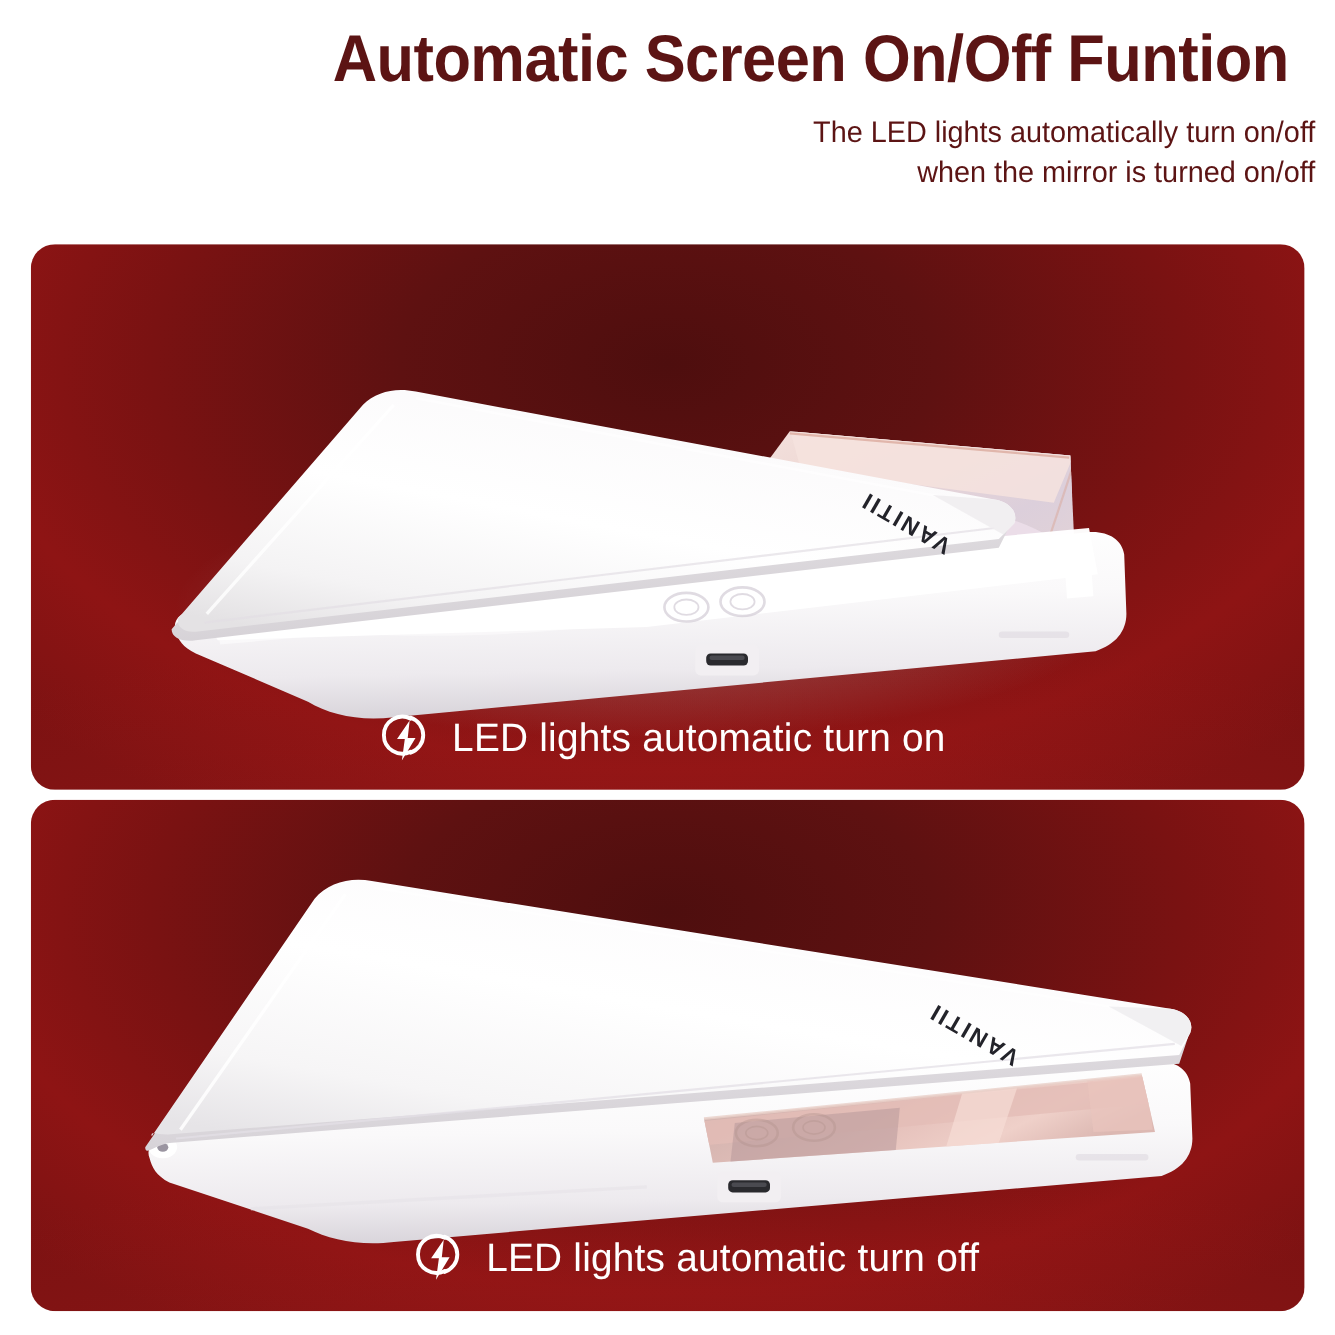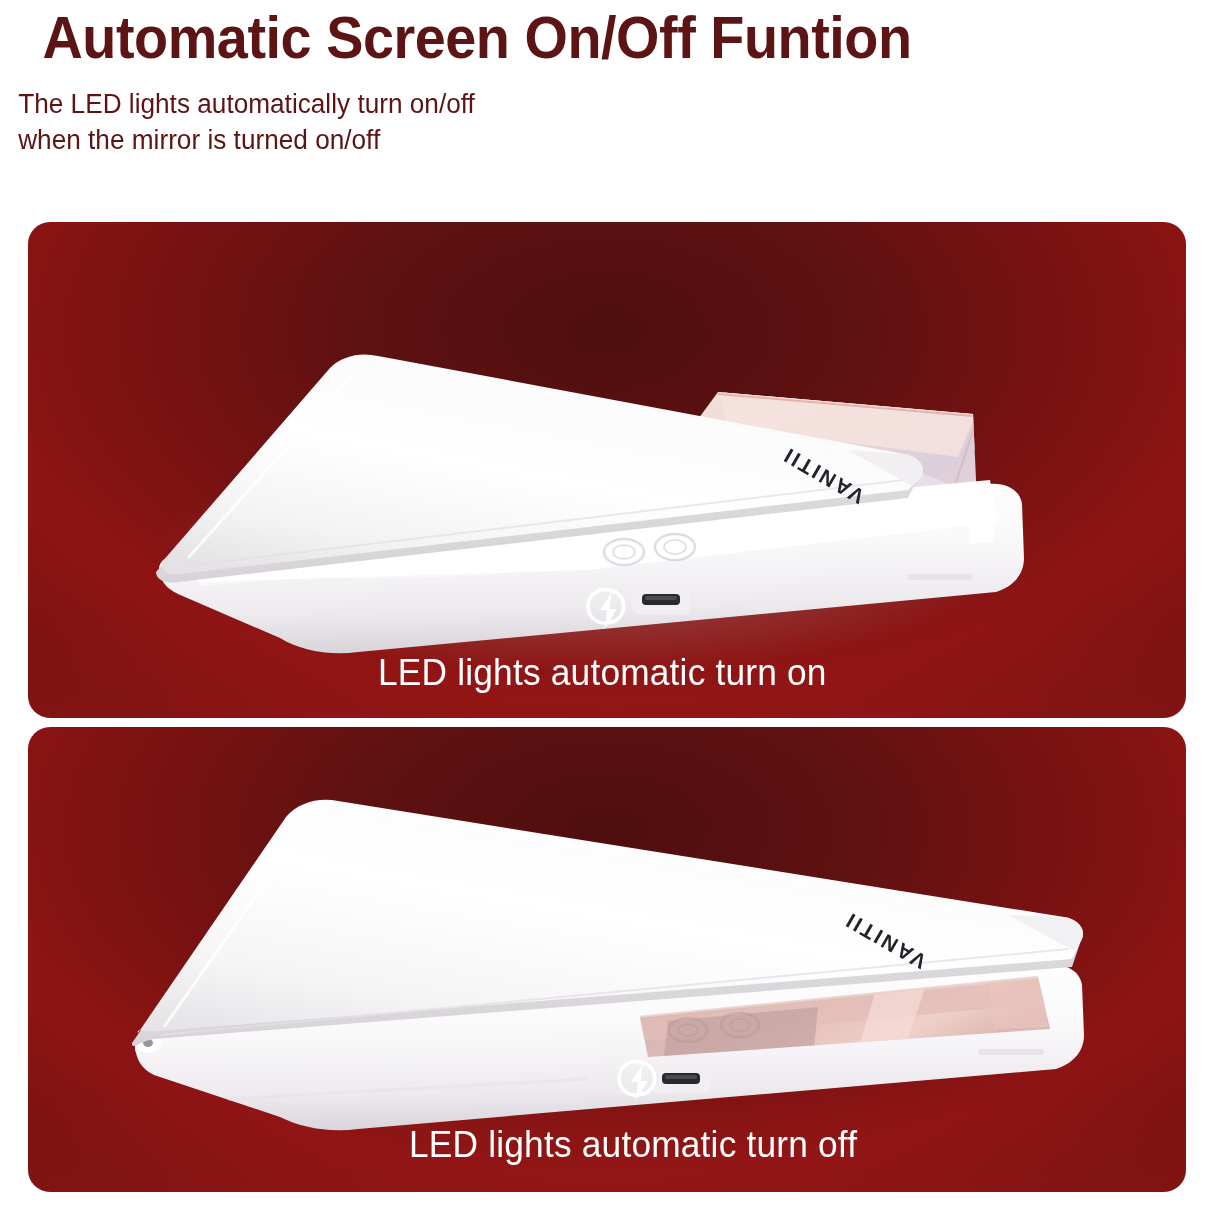--- a/index.html
+++ b/index.html
@@ -11,22 +11,22 @@
     width: 1214px;
     height: 1214px;
     font-family: "Liberation Sans", sans-serif;
     overflow: hidden;
     position: relative;
   }
 
   
   .header {
     width: 100%;
-    text-align: left;
-    padding-top: 6px;
+    text-align: right;
+    padding-top: 22px;
     box-sizing: border-box;
   }
   .title {
     font-family: "Liberation Sans", sans-serif;
     font-size: 60px;
     font-weight: bold;
     color: #5C1414;
     letter-spacing: -0.5px;
     line-height: 1.05;
     transform: scaleX(0.93);
@@ -73,21 +73,20 @@
   
   .caption {
     position: absolute;
     left: 0;
     width: 100%;
     display: flex;
     align-items: center;
     justify-content: center;
     gap: 20px;
     z-index: 40;
-    flex-direction: column;
   }
   #caption-on  { bottom: 24px; }
   #caption-off { bottom: 26px; padding-left: 31px; }
   .caption-icon {
     width: 46px;
     height: 46px;
     flex: 0 0 46px;
     display: block;
   }
   .caption-text {

